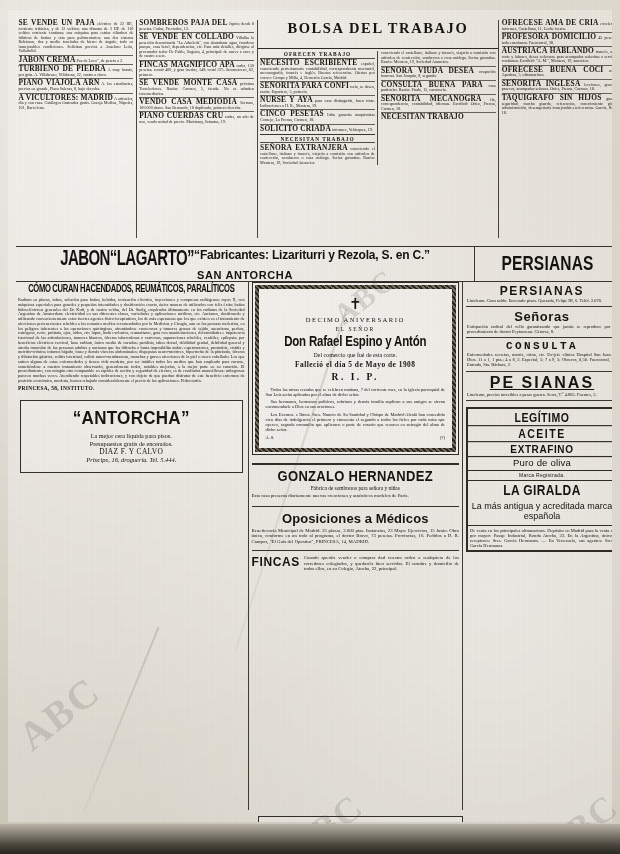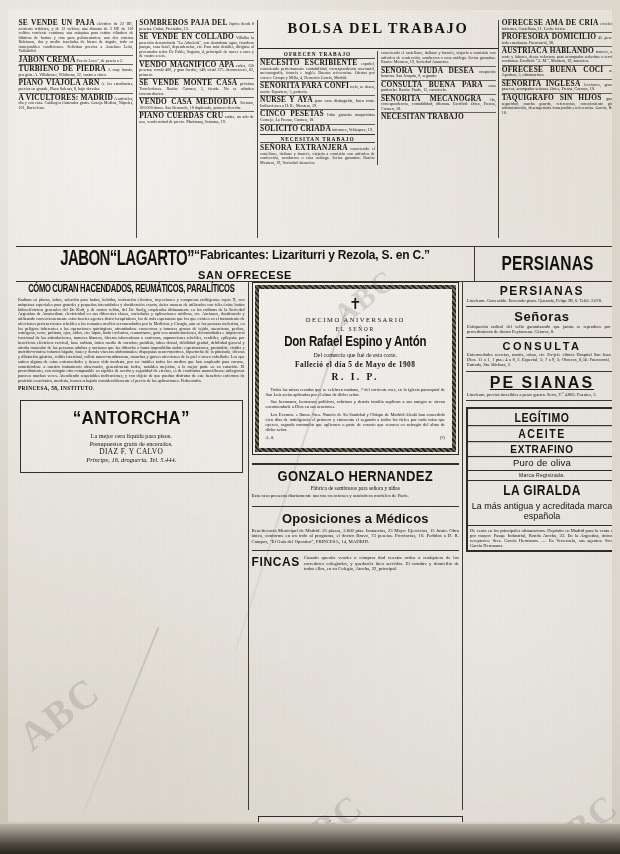--- a/index.html
+++ b/index.html
@@ -192,21 +192,21 @@
   #pb-3{font-family:"Liberation Sans",sans-serif;font-weight:bold;font-size:7px;}
   
   .rad{border-bottom:1px solid #3c372d;padding:2px 0 3px 0;}
   .rad:last-child{border-bottom:none;}
   .rtitle{
     text-align:center;font-family:"Liberation Sans",sans-serif;font-weight:bold;
     color:#17140f;display:block;
   }
   #r-persianas2{font-size:12px;letter-spacing:1.6px;transform:scaleY(1.05);}
   #r-senoras{font-size:13px;letter-spacing:.6px;}
-  #r-consulta{font-size:11px;letter-spacing:2.4px;}
+  #r-consulta{font-size:11px;letter-spacing:2.4px;font-family:Liberation Mono, monospace;}
   #r-pesianas{font-size:16px;letter-spacing:2px;text-decoration:underline;}
   .rbody{font-size:4.5px;line-height:5.1px;text-align:justify;padding:0 1px;}
   
   #giralda{border:2px solid #302c24;margin:6px 0 0 0;padding:0;}
   .gband{
     text-align:center;font-family:"Liberation Sans",sans-serif;font-weight:bold;
     color:#141210;border-bottom:1px solid #302c24;padding:1.5px 0;
   }
   #g1{font-size:10.5px;letter-spacing:.5px;transform:scaleY(1.15);}
   #g2{font-size:10.5px;letter-spacing:1.5px;transform:scaleY(1.15);}
@@ -274,21 +274,21 @@
         <div class="tiny"><span class="dropcap">SOMBREROS PAJA DEL</span>
         <span>Japón; desde 8 pesetas. Cañas, Preciados, 13.</span></div>
       </div>
       <div class="rule-thin"></div>
       <div>
         <div class="tiny"><span class="dropcap">SE VENDE EN COLLADO</span>
         <span>Villalba la posesión denominada "La Arboleda", con abundante agua, frondoso parque, casa hotel, dependencias, etc. Para más detalles, dirigirse al procurador señor De Pablo, Sagasta, 4, principal: de nueve a once y de cuatro a seis.</span></div>
       </div>
       <div class="rule-thin"></div>
       <div>
-        <div class="tiny"><span class="dropcap">VENDO MAGNIFICO APA</span>
+        <div class="tiny"><span class="dropcap">FINCAS MAGNIFICO APA</span>
         <span>rador, 150 pesetas; comió 400, y gran lavabo, 140; costó 375. Jacometrezo, 62, primero.</span></div>
       </div>
       <div class="rule-thin"></div>
       <div>
         <div class="tiny"><span class="dropcap">SE VENDE MONTE CASA</span>
         <span>próxima Torrelodones. Razón: Carmen, 5, tienda. No se admiten intermediarios.</span></div>
       </div>
       <div class="rule-thin"></div>
       <div>
         <div class="tiny"><span class="dropcap">VENDO CASA MEDIODIA</span>
@@ -380,21 +380,21 @@
     </div>
   </div>
 
   <div id="lagarto">
     <div id="lag-left">
       <div id="lag-row1">
         <span class="blk" id="lag-jabon">JABON</span>
         <span class="blk" id="lag-lagarto">“LAGARTO”</span>
         <span class="blk" id="lag-fab">“Fabricantes: Lizariturri y Rezola, S. en C.”</span>
       </div>
-      <span class="blk" id="lag-san">SAN OFRECESE</span>
+      <span class="blk" id="lag-san">SAN ANTORCHA</span>
     </div>
     <div id="lag-right">
       <span class="blk" id="lag-persianas">PERSIANAS</span>
     </div>
   </div>
 
   <div id="body3">
 
     <div id="colA">
       <span id="radium-title">CÓMO CURAN HACENDADOS, REUMÁTICOS, PARALÍTICOS</span>

